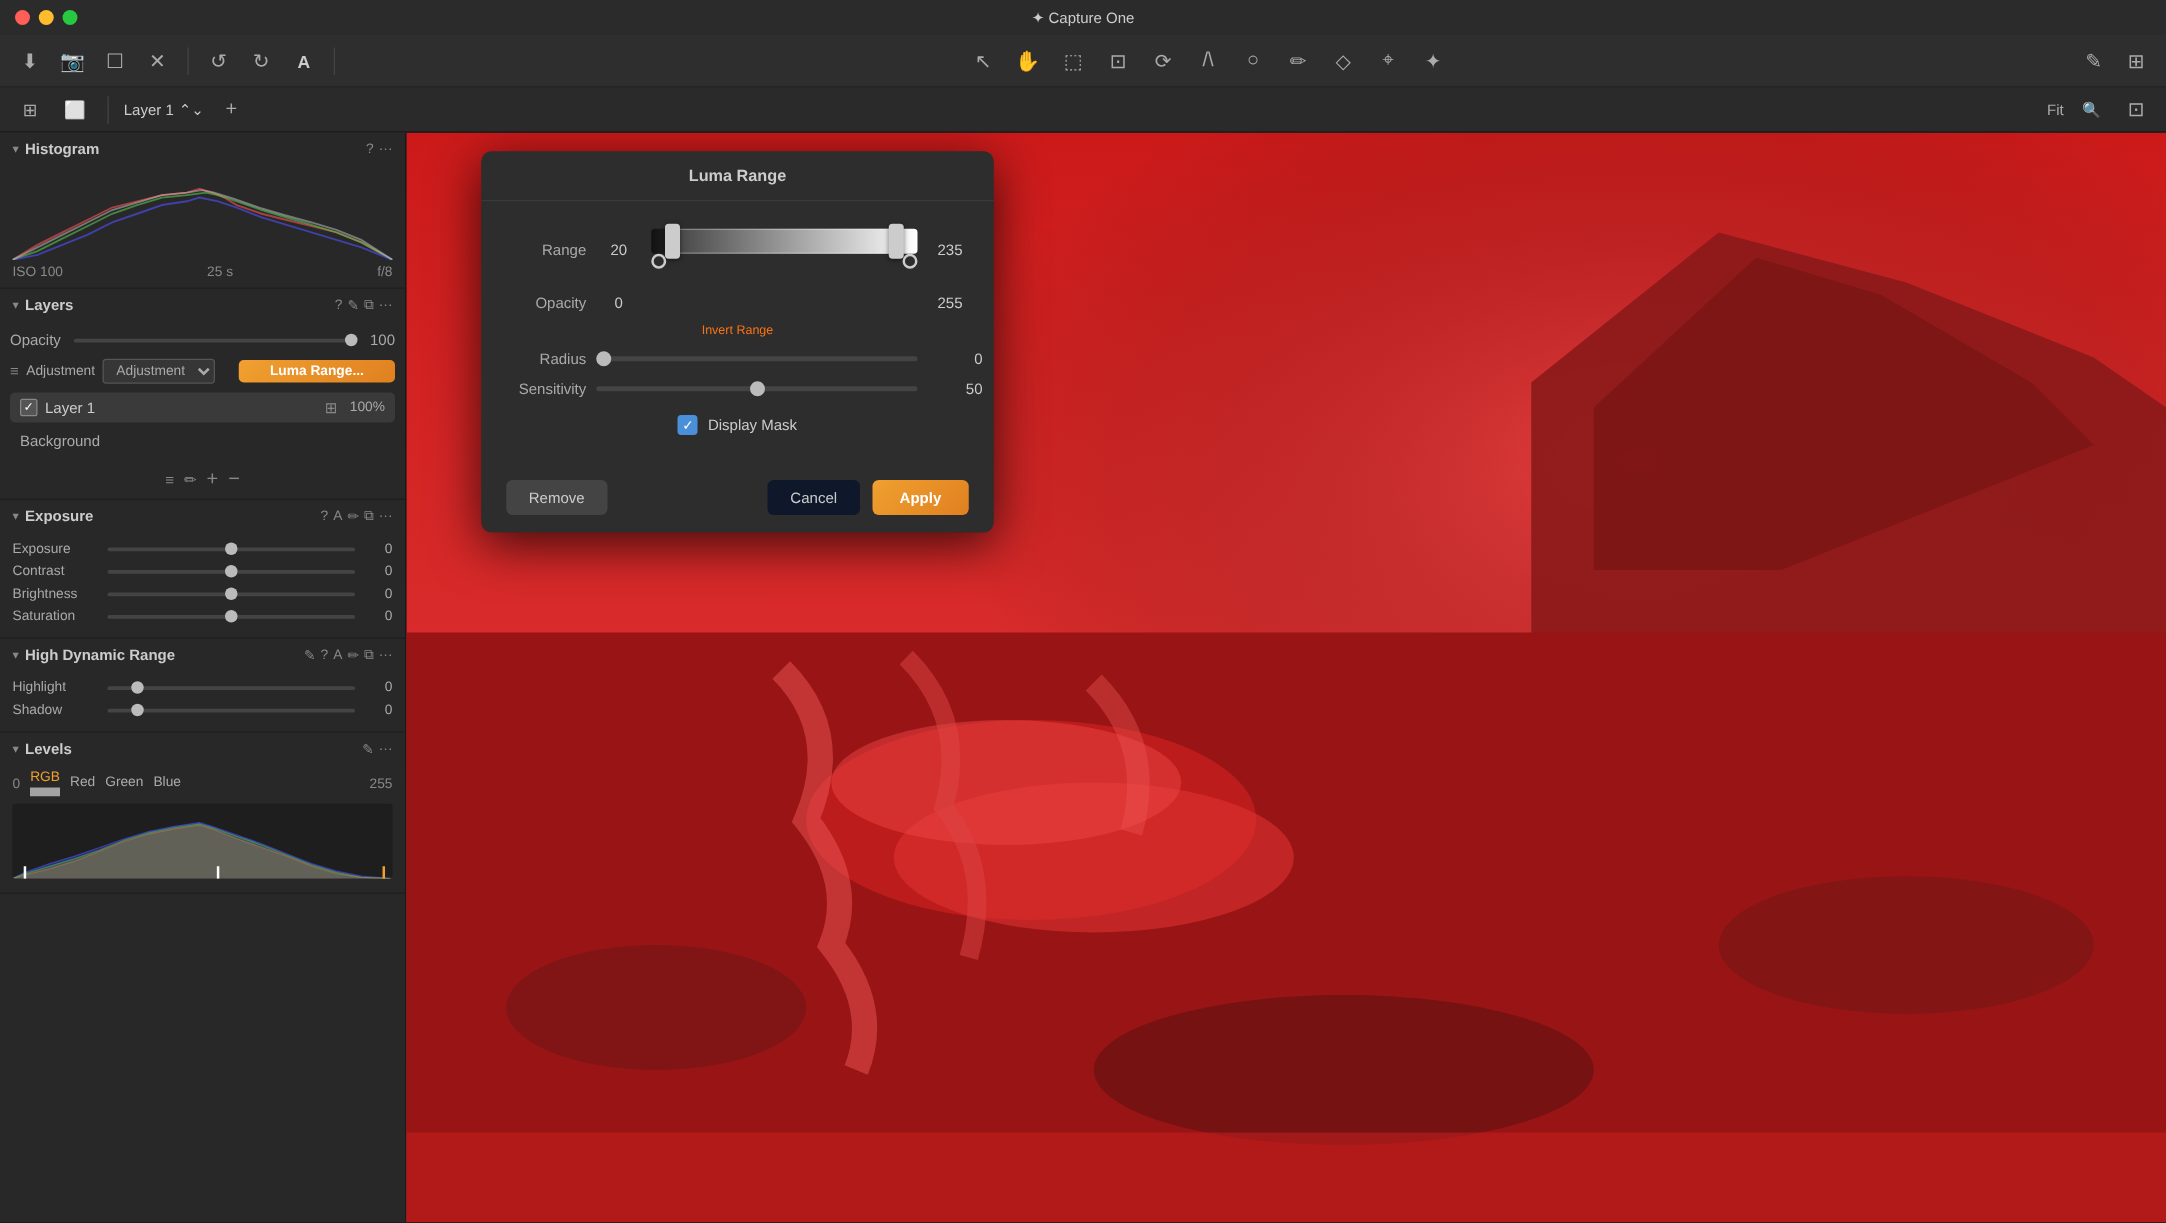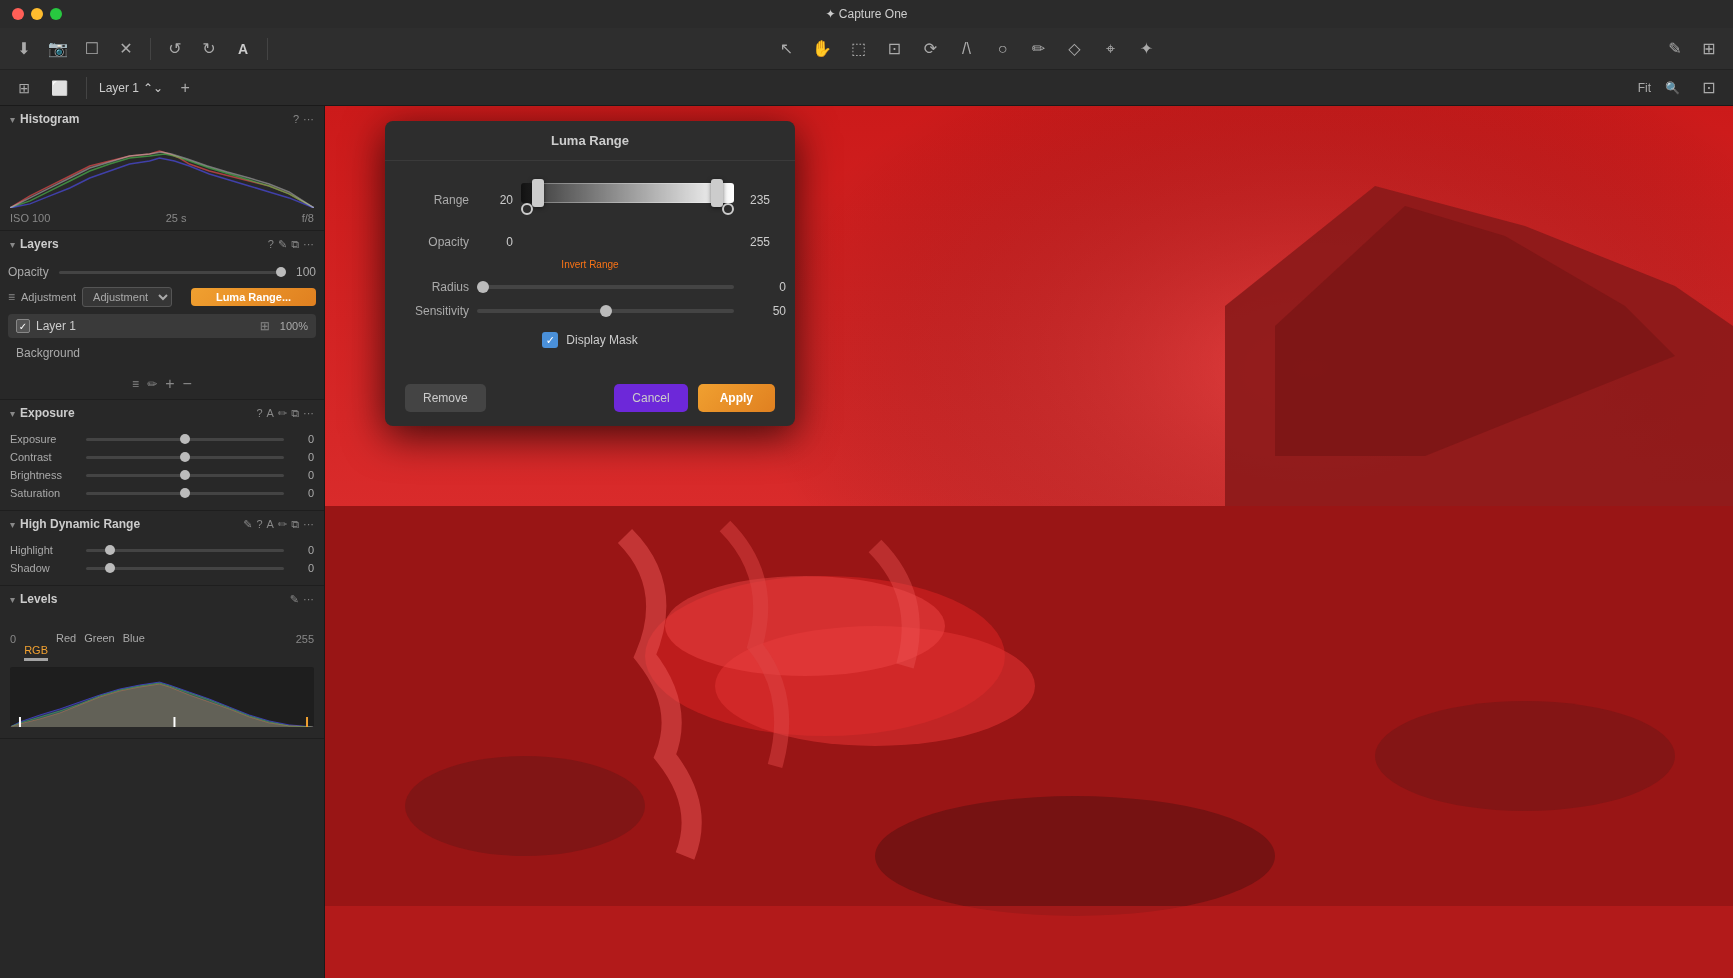--- a/index.html
+++ b/index.html
@@ -304,21 +304,21 @@
     }
     .dialog-label {
       width: 75px;
       color: #aaa;
       font-size: 12px;
       text-align: right;
       flex-shrink: 0;
     }
     .dialog-value-left {
       width: 36px;
-      text-align: right;
+      text-align: center;
       color: #ccc;
       font-size: 12px;
       flex-shrink: 0;
     }
     .dialog-value-right {
       width: 36px;
       text-align: left;
       color: #ccc;
       font-size: 12px;
       flex-shrink: 0;
@@ -386,21 +386,21 @@
       background: #444;
       border: none;
       border-radius: 5px;
       padding: 7px 18px;
       color: #ccc;
       font-size: 12px;
       cursor: pointer;
     }
     .btn-group { display: flex; gap: 10px; align-items: center; }
     .btn-cancel {
-      background: #6d28d9;
+      background: #0f172a;
       border: none;
       border-radius: 5px;
       padding: 7px 18px;
       color: #ccc;
       font-size: 12px;
       cursor: pointer;
     }
     .btn-apply {
       background: linear-gradient(135deg, #f0a030, #e08020);
       border: none;
@@ -652,21 +652,21 @@
         <span class="chevron">▾</span>
         <span class="panel-header-title">Levels</span>
         <div class="panel-header-icons">
           <span>✎</span>
           <span>···</span>
         </div>
       </div>
       <div class="levels-content">
         <div class="levels-tabs">
           <span style="color:#888; font-size:11px;">0</span>
-          <span class="levels-tab active" style="color:#f0a030; border-bottom:3px solid #a3a3a3;margin-top:28px;">RGB</span>
+          <span class="levels-tab active" style="color:#f0a030; border-bottom:7px solid #a3a3a3;">RGB</span>
           <span class="levels-tab">Red</span>
           <span class="levels-tab">Green</span>
           <span class="levels-tab">Blue</span>
           <div style="flex:1;"></div>
           <span style="color:#888; font-size:11px;">255</span>
         </div>
         <svg class="levels-histogram" viewBox="0 0 305 60">
           <rect width="305" height="60" fill="#1e1e1e"></rect>
           <polyline points="0,60 10,55 30,48 50,42 70,35 90,28 110,22 130,18 150,15 160,18 180,25 200,32 220,40 240,48 260,54 280,58 305,60" fill="rgba(80,80,255,0.3)" stroke="rgba(80,80,255,0.6)" stroke-width="1"></polyline>
           <polyline points="0,60 10,57 30,52 50,46 70,38 90,30 110,24 130,20 150,17 160,20 180,28 200,35 220,42 240,50 260,56 280,59 305,60" fill="rgba(255,80,80,0.3)" stroke="rgba(255,80,80,0.5)" stroke-width="1"></polyline>

